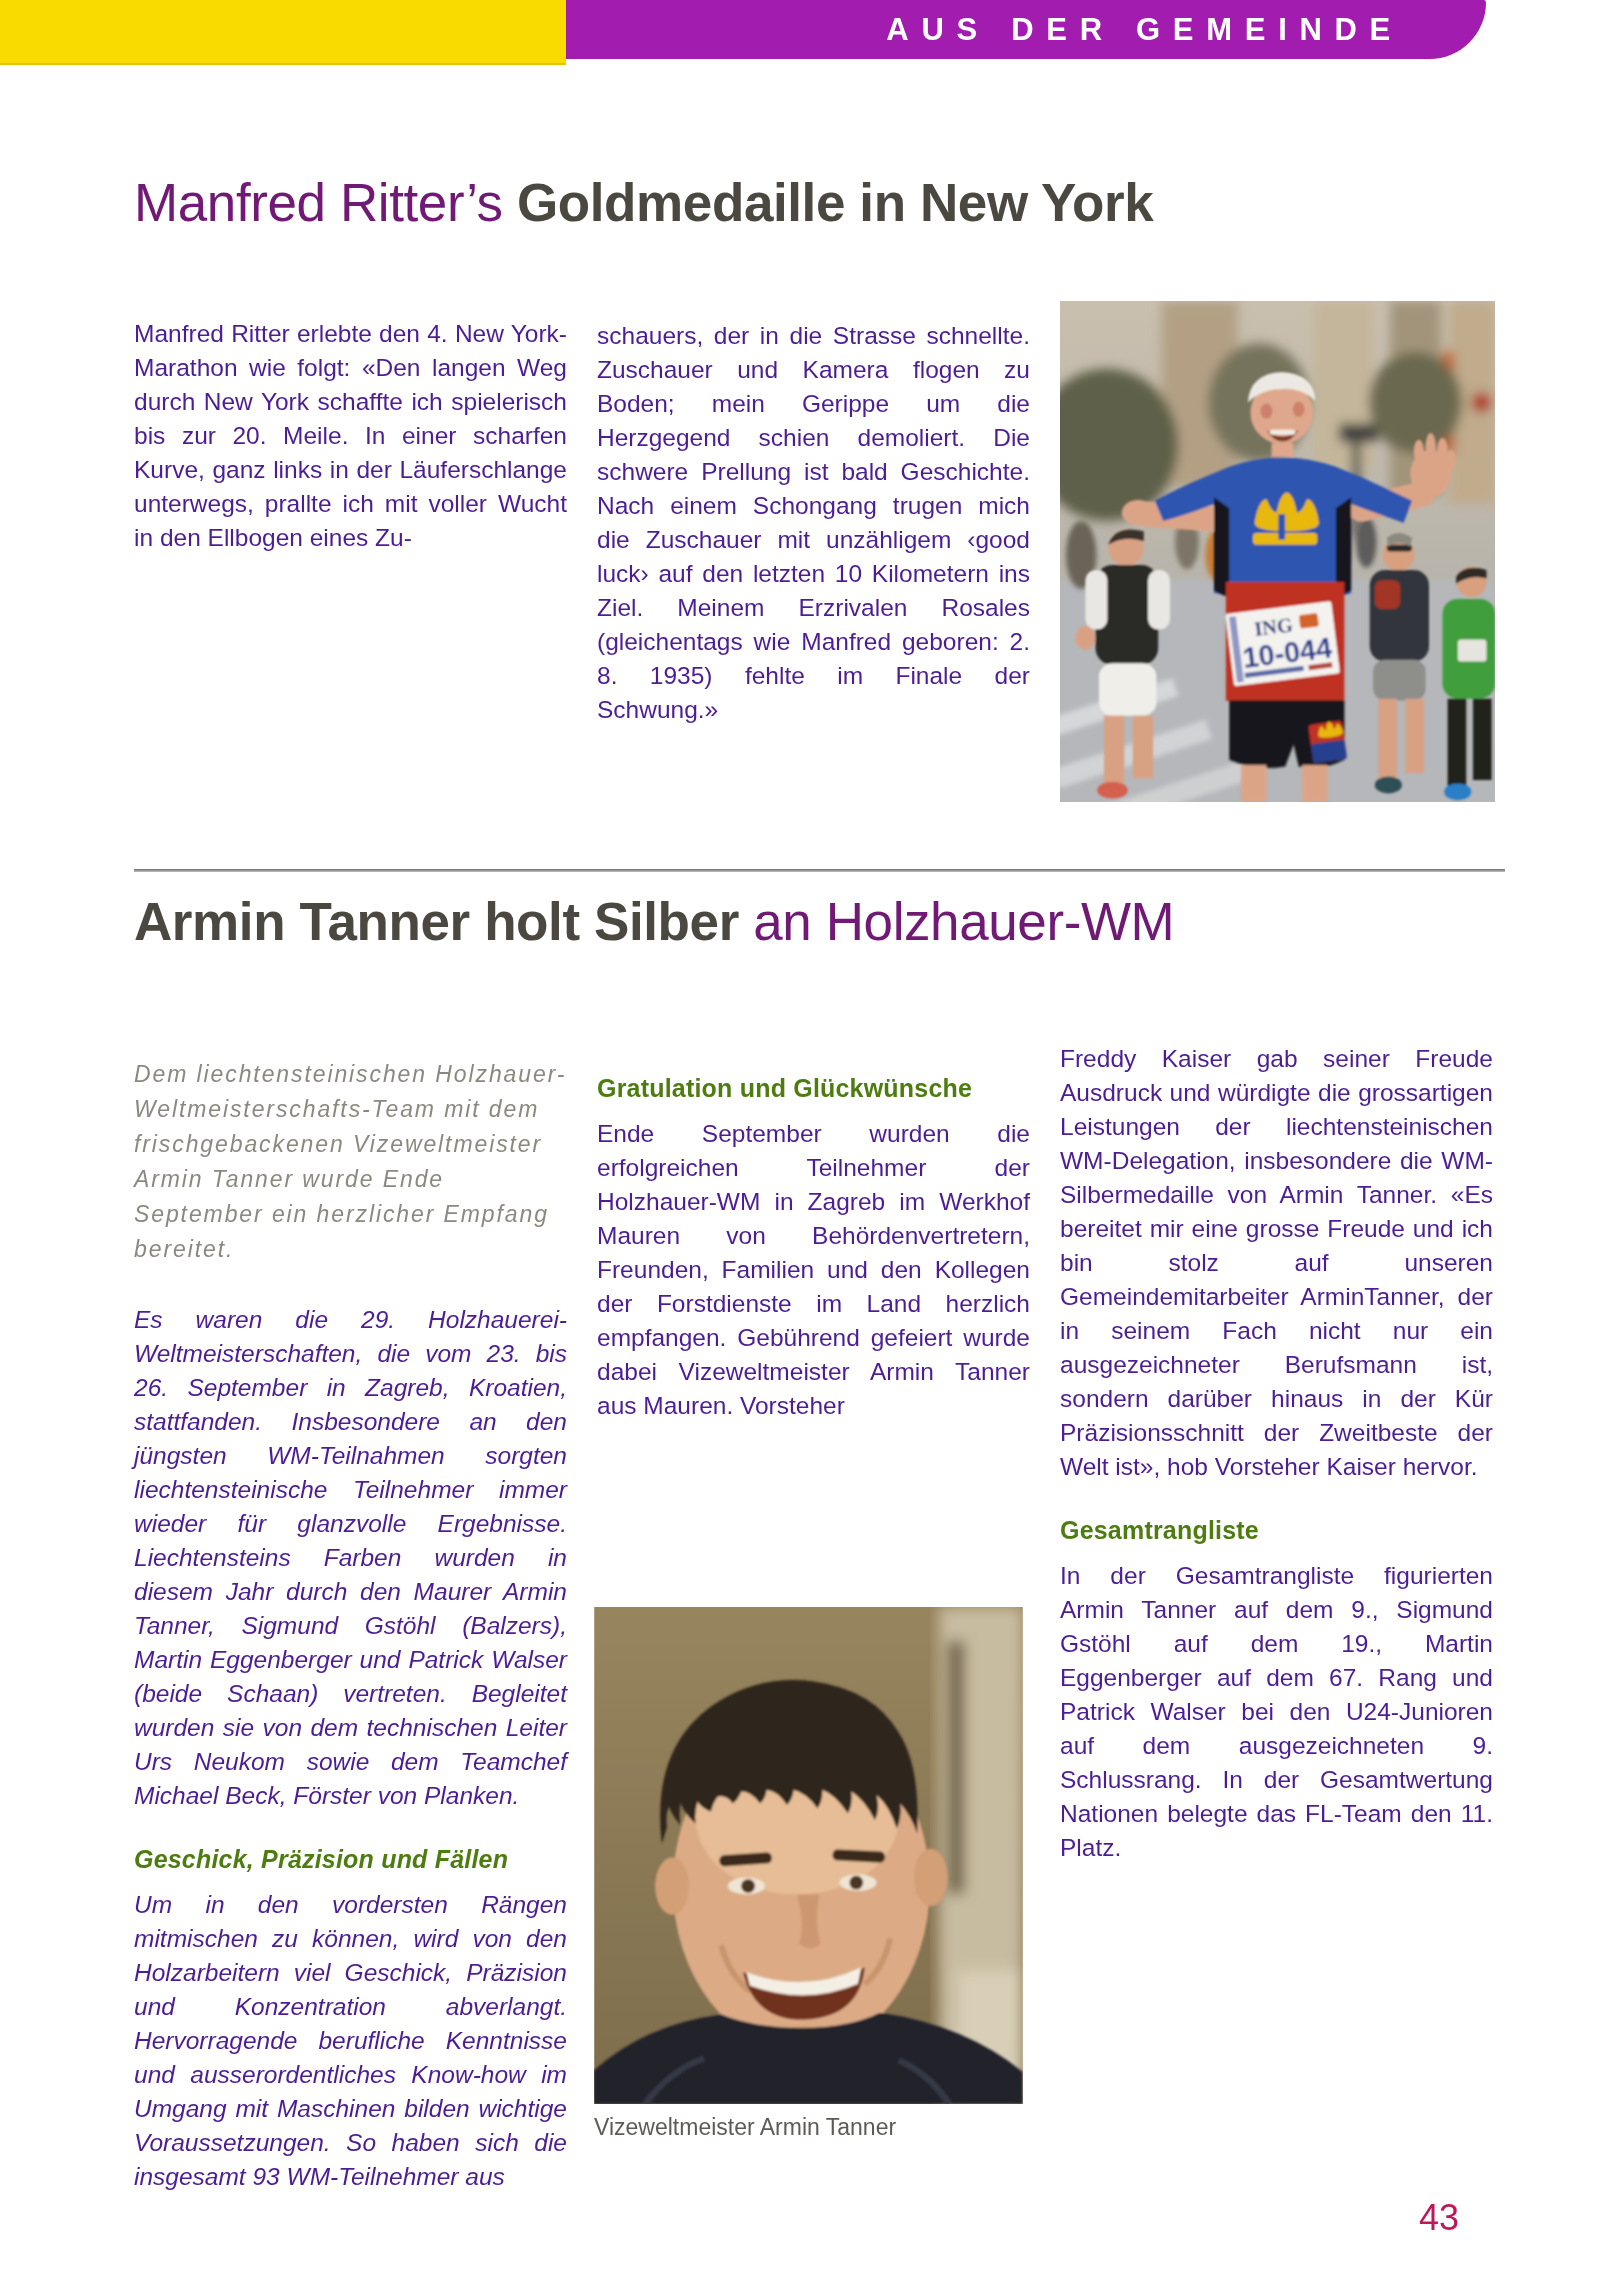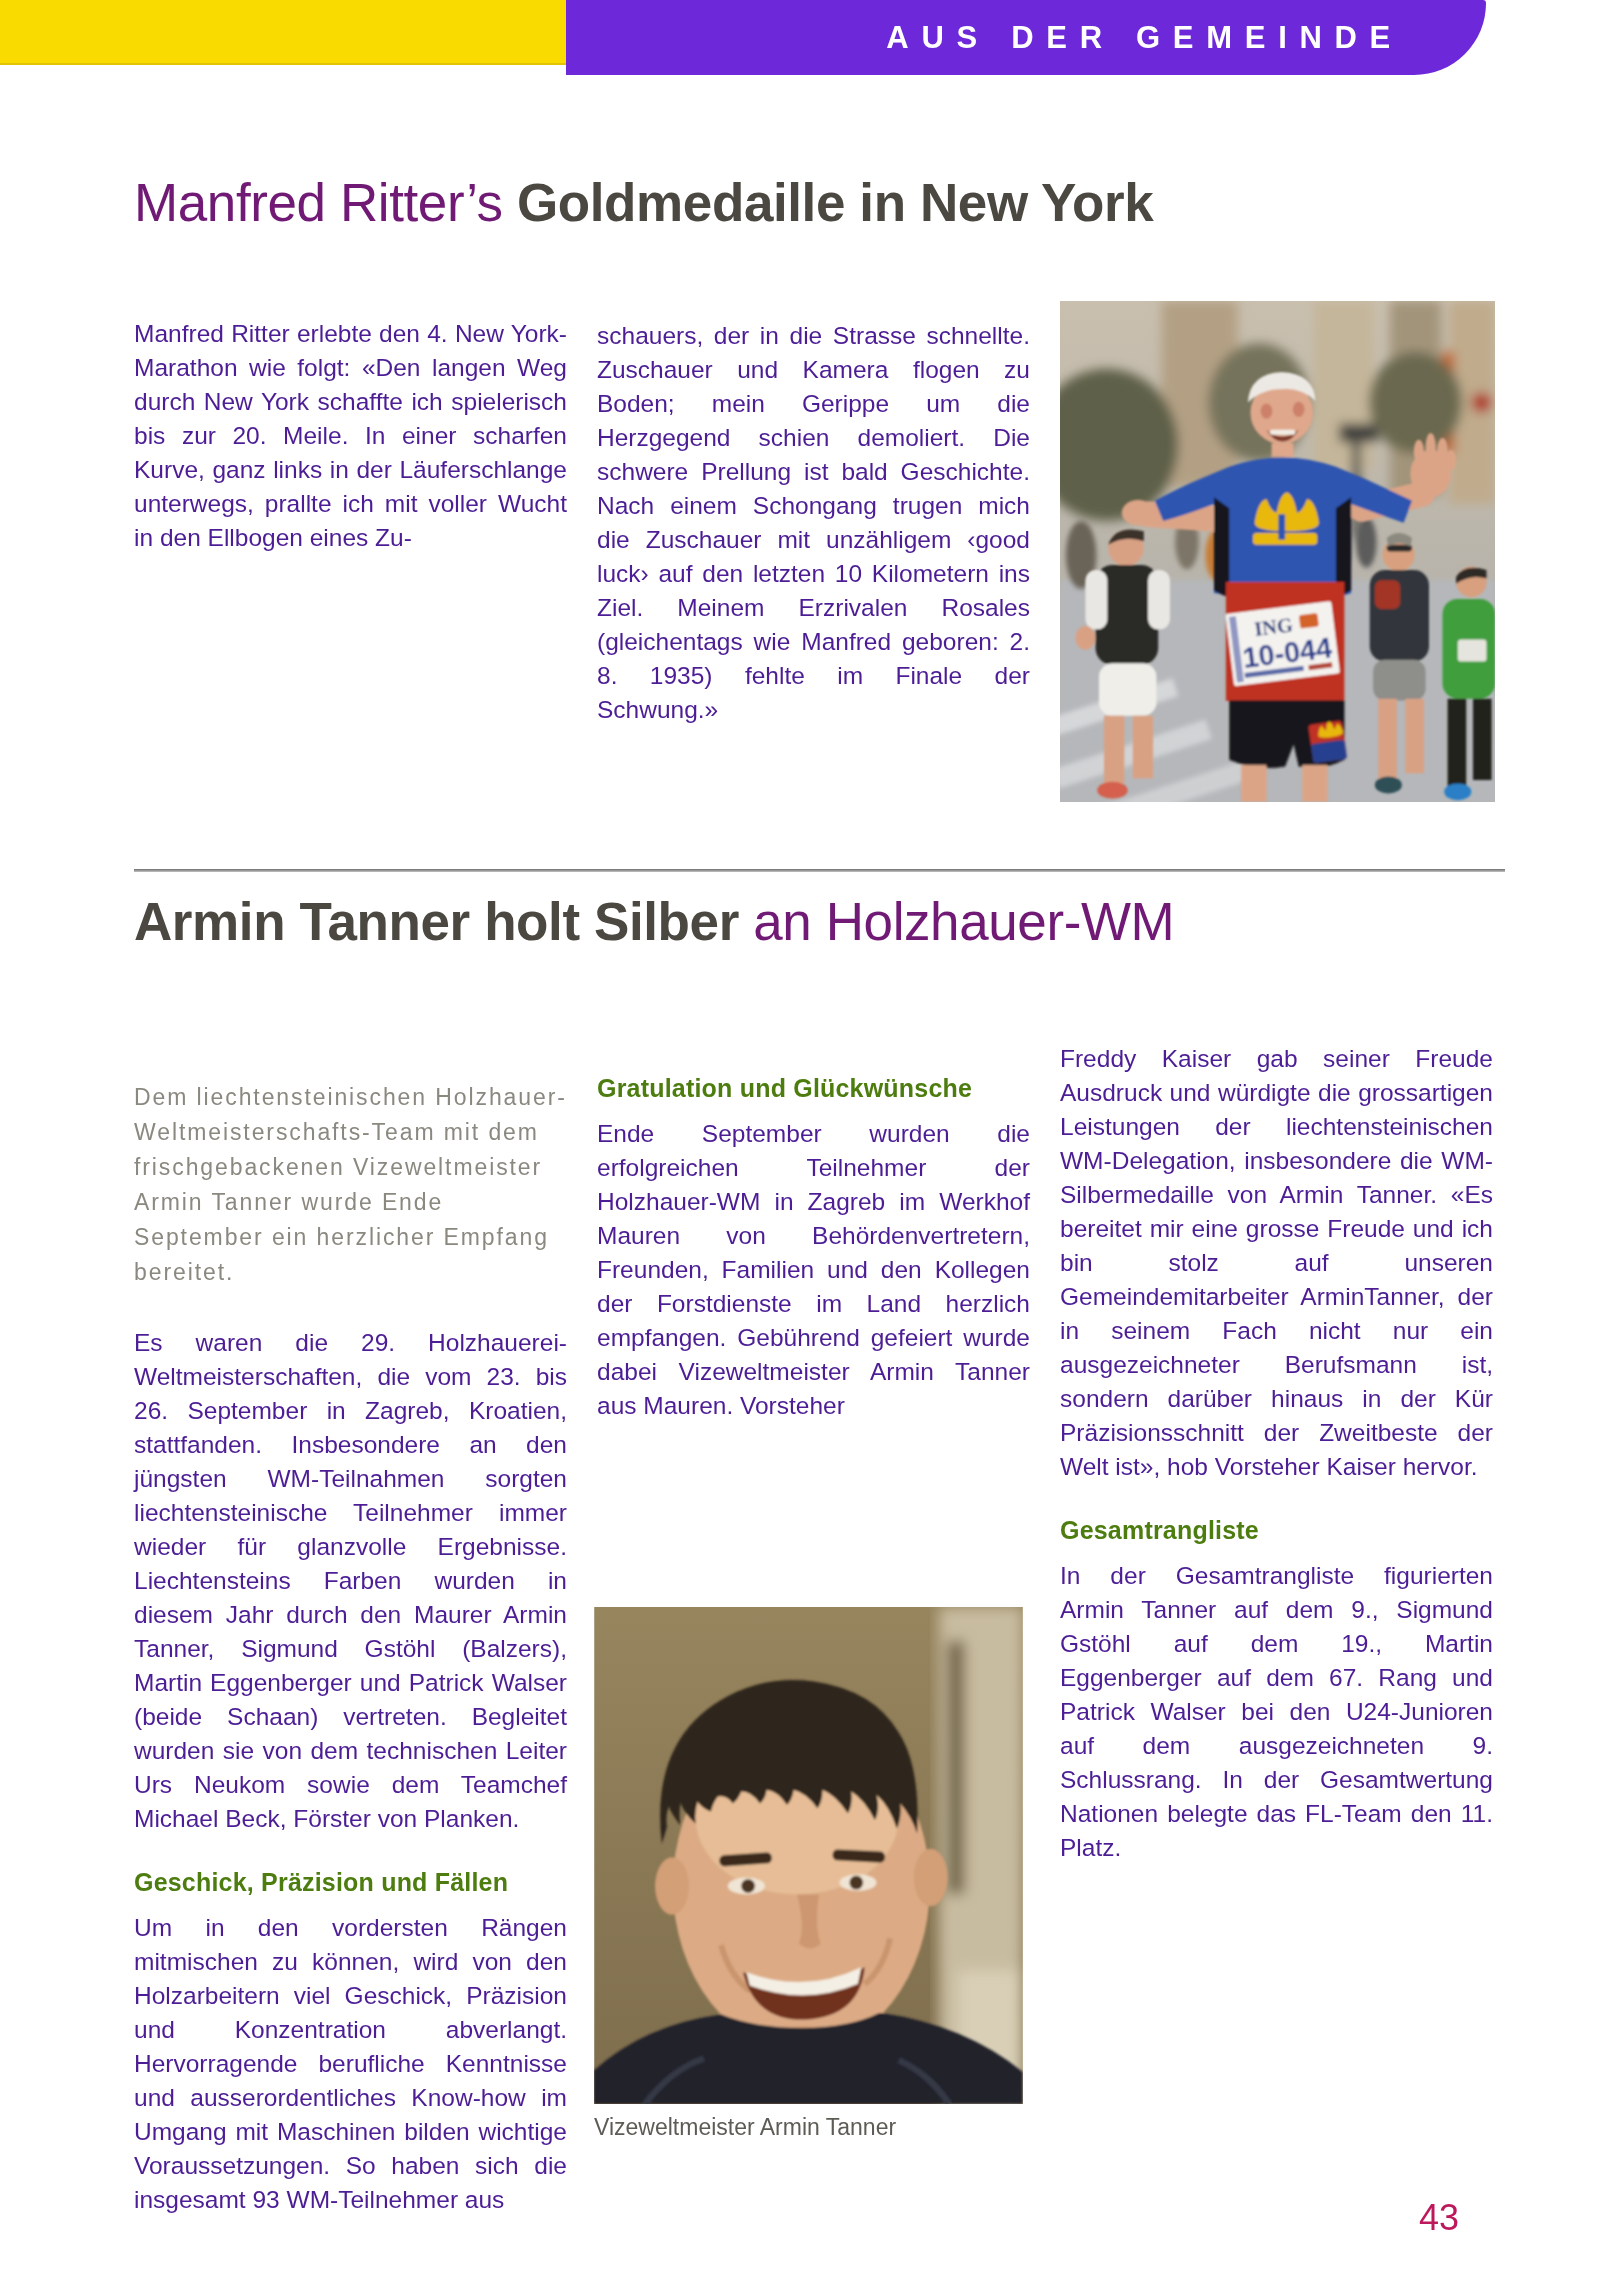--- a/index.html
+++ b/index.html
@@ -3,22 +3,22 @@
 <meta charset="utf-8">
 <style>
   * { margin:0; padding:0; box-sizing:border-box; }
   html,body { width:1623px; height:2295px; background:#ffffff; overflow:hidden;
               font-family:"Liberation Sans", sans-serif; }
   .page { position:relative; width:1623px; height:2295px; background:#fff; }
 
   
   .bar-yellow { position:absolute; left:0; top:0; width:566px; height:65px;
                 background:#fadb00; border-bottom:2.5px solid #e3c404; }
-  .bar-dark   { position:absolute; left:566px; top:0; width:920px; height:75px;
-                background:#6d28d9; border-radius:0 3.4px 78px 0;
+  .bar-dark   { position:absolute; left:566px; top:0; width:920px; height:59px;
+                background:#a21caf; border-radius:0 3.4px 78px 0;
                 display:flex; align-items:center; justify-content:flex-end;
                 padding-right:83px; }
   .banner-text { color:#ffffff; font-size:31px; font-weight:700;
                  letter-spacing:12.7px; white-space:nowrap; }
 
   
   .headline { position:absolute; left:134px; font-size:53px; letter-spacing:-0.4px;
               white-space:nowrap; }
   .headline .t-light { color:#701a75; font-weight:400; }
   .headline .t-bold  { color:#4a4841; font-weight:700; }
@@ -28,21 +28,21 @@
   
   .col { position:absolute; width:433px; }
   .lead { color:#8a887f; font-size:23px; line-height:35px; letter-spacing:1.9px; }
   .body-p { color:#4c1d95; font-size:24.5px; line-height:34px; text-align:justify;
             hyphens:auto; }
   .subhead { color:#4d7c0f; font-size:25px; font-weight:700; margin-top:32px;
              margin-bottom:13.5px; letter-spacing:0.2px; }
   .a1c1 { left:134px; top:317px; }
   .a1c1 .lead { margin-bottom:41px; }
   .a1c2 { left:597px; top:319px; }
-  .a2c1 { left:134px; top:1080px; }
+  .a2c1 { left:134px; top:1057px;font-style:italic; }
   .a2c1 .lead { margin-bottom:36px; }
   .a2c2 { left:597px; top:1042px; }
   .a2c3 { left:1060px; top:1042px; }
 
   
   .divider { position:absolute; left:134px; top:869px; width:1371px; height:3.4px;
              background:linear-gradient(#6e6e6e,#c2c2c2); }
 
   
   .photo1 { position:absolute; left:1060px; top:301px; width:435px; height:501px; }

